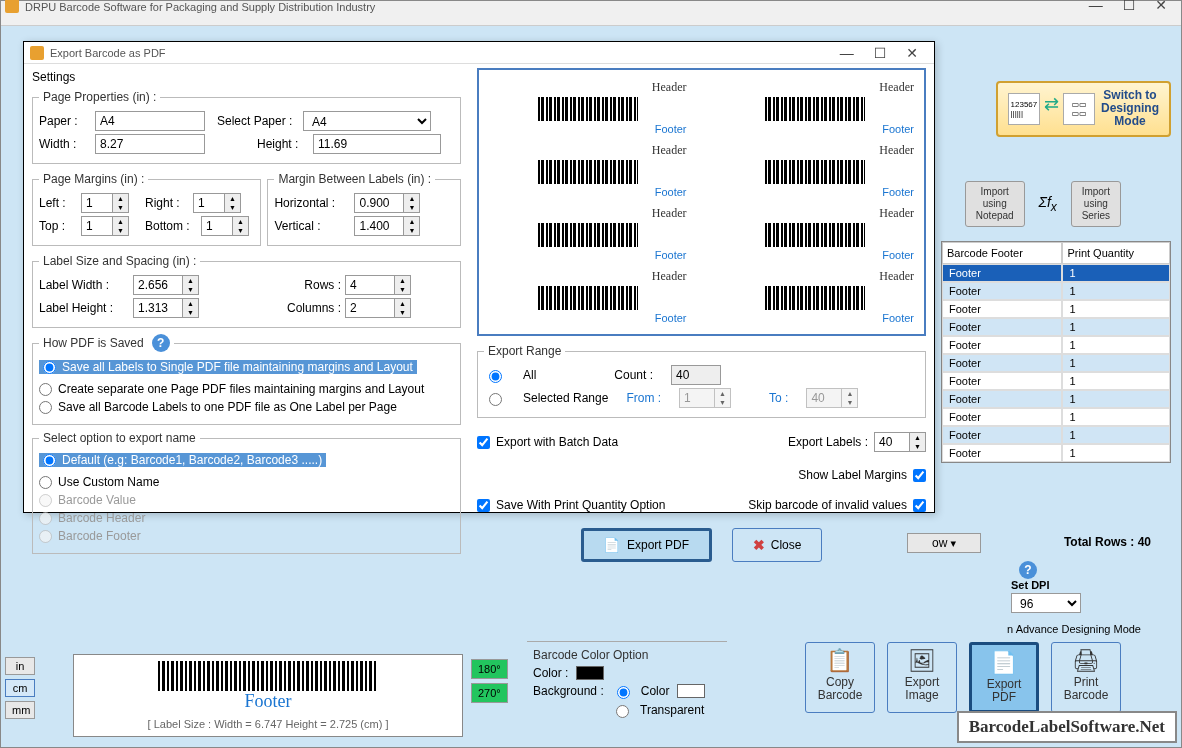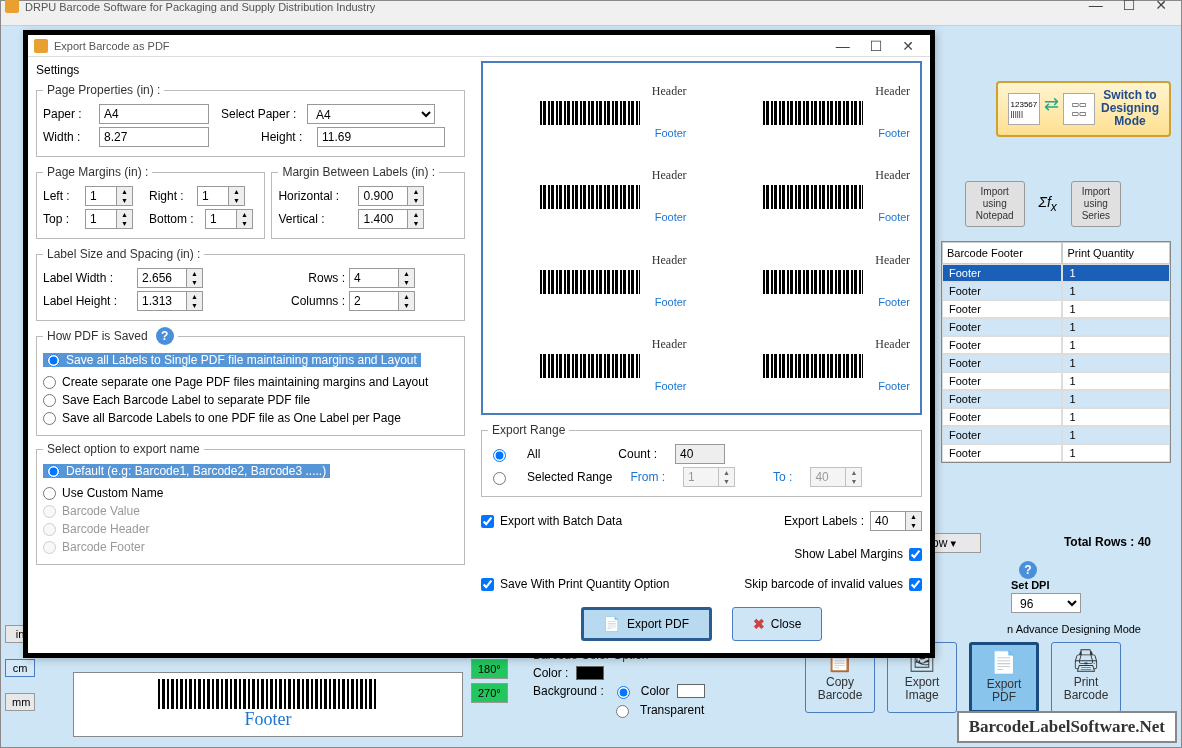--- a/index.html
+++ b/index.html
@@ -19,21 +19,21 @@
 .mode-btn .mode-icons { display:flex; gap:4px; }
 .mode-btn .ic { width: 32px; height: 32px; background: #fff; border: 1px solid #aaa; font-size: 8px; display: flex; flex-direction: column; justify-content: center; align-items: center; }
 .mode-btn .arrow { color: #2a8; font-size: 18px; }
 .mode-btn .txt { color: #234c8a; font-weight: bold; text-align: center; line-height: 1.1; }
 
 .bg-toolbar2 { position: absolute; top: 180px; right: 60px; display: flex; gap: 8px; align-items: center; }
 .tool-btn { background: #e0e0e0; border: 1px solid #999; border-radius: 3px; padding: 4px 10px; text-align: center; color: #333; font-size: 10px; line-height: 1.2; }
 .tool-sym { width:30px; text-align:center; font-style: italic; font-size: 14px; }
 
 
-.dialog { position: absolute; top: 29px; left: 22px; width: 912px; height: 628px; background: #fff; border: 5px solid #000000; box-shadow: 2px 2px 8px rgba(0,0,0,0.2); }
+.dialog { position: absolute; top: 40px; left: 22px; width: 912px; height: 472px; background: #fff; border: 1px solid #000000; box-shadow: 2px 2px 8px rgba(0,0,0,0.2); }
 .dialog-titlebar { height: 22px; display: flex; align-items: center; padding: 0 6px; border-bottom: 1px solid #ddd; }
 .dialog-titlebar .icon { width: 14px; height: 14px; background: #e8a030; margin-right: 6px; border-radius: 2px; }
 .dialog-titlebar .title { flex: 1; color: #555; font-size: 11px; }
 
 .dialog-body { display: flex; height: calc(100% - 22px); }
 .left-panel { width: 445px; padding: 4px 8px; }
 .right-panel { flex: 1; padding: 4px 8px; display: flex; flex-direction: column; }
 
 fieldset { border: 1px solid #bbb; margin: 2px 0 6px; padding: 4px 6px 6px; }
 legend { color: #333; font-size: 12px; padding: 0 4px; }
@@ -98,21 +98,21 @@
 .act-btn { background: #cde5f5; border: 1px solid #4a7dc0; border-radius: 3px; padding: 6px 10px; text-align: center; width: 70px; font-size: 11px; color: #333; line-height: 1.1; }
 .act-btn .ico { font-size: 22px; display: block; margin-bottom: 2px; }
 .act-btn.sel { background: #88c4ec; border: 3px solid #1a4c7f; }
 
 .watermark { position: absolute; bottom: 4px; right: 4px; background: #fff; border: 2px solid #888; padding: 4px 10px; font-family: Georgia, serif; font-size: 17px; font-weight: bold; color: #333; }
 
 .bg-dpi { position: absolute; top: 560px; right: 100px; }
 .bg-dpi label { display: block; font-size: 11px; margin-bottom: 2px; font-weight: bold; }
 .bg-adv { position: absolute; top: 622px; right: 40px; font-size: 11px; }
 
-.left-units { position: absolute; bottom: 36px; left: 4px; display: flex; flex-direction: column; gap: 16px; }
+.left-units { position: absolute; bottom: 28px; left: 4px; display: flex; flex-direction: column; gap: 4px; }
 .unit-btn { background: #e8e8e8; border: 1px solid #999; padding: 2px 6px; font-size: 11px; width: 30px; text-align: center; }
 .unit-btn.sel { background: #d4e8f8; border-color: #4a7dc0; }
 </style>
 </head>
 <body>
 
 <div class="main-window">
   <div class="main-titlebar">
     <span class="icon"></span>
     <span class="title">DRPU Barcode Software for Packaging and Supply Distribution Industry</span>
@@ -211,20 +211,21 @@
 
   <div class="left-units">
     <div class="unit-btn">in</div>
     <div class="unit-btn sel">cm</div>
     <div class="unit-btn">mm</div>
   </div>
 
   <div class="preview-area">
     <div class="bc2"></div>
     <div class="ftr2">Footer</div>
+    <div class="lblsz">[ Label Size : Width = 6.747  Height = 2.725 (cm) ]</div>
   </div>
 
   <div class="rot-btns">
     <div class="rot-btn">180°</div>
     <div class="rot-btn">270°</div>
   </div>
 
   <div class="color-opt">
     <div class="t">Barcode Color Option</div>
     <div class="color-row">
@@ -396,24 +397,20 @@
           <div class="radio-row sel">
               <input type="radio" checked="" name="hs" style="">
               <span>Save all Labels to Single PDF file maintaining margins and Layout</span>
             </div>
           <div class="radio-row">
               <input type="radio" name="hs" style="">
               <span>Create separate one Page PDF files maintaining margins and Layout</span>
             </div>
           <div class="radio-row">
               <input type="radio" name="hs" style="">
-              <span>Save Each Barcode Label to separate PDF file</span>
-            </div>
-          <div class="radio-row">
-              <input type="radio" name="hs" style="">
               <span>Save all Barcode Labels to one PDF file as One Label per Page</span>
             </div>
         </fieldset>
 
         <fieldset>
           <legend>Select option to export name</legend>
           <div class="radio-row sel">
               <input type="radio" checked="" name="en" style="">
               <span>Default (e.g: Barcode1, Barcode2, Barcode3  .....)</span>
             </div>

